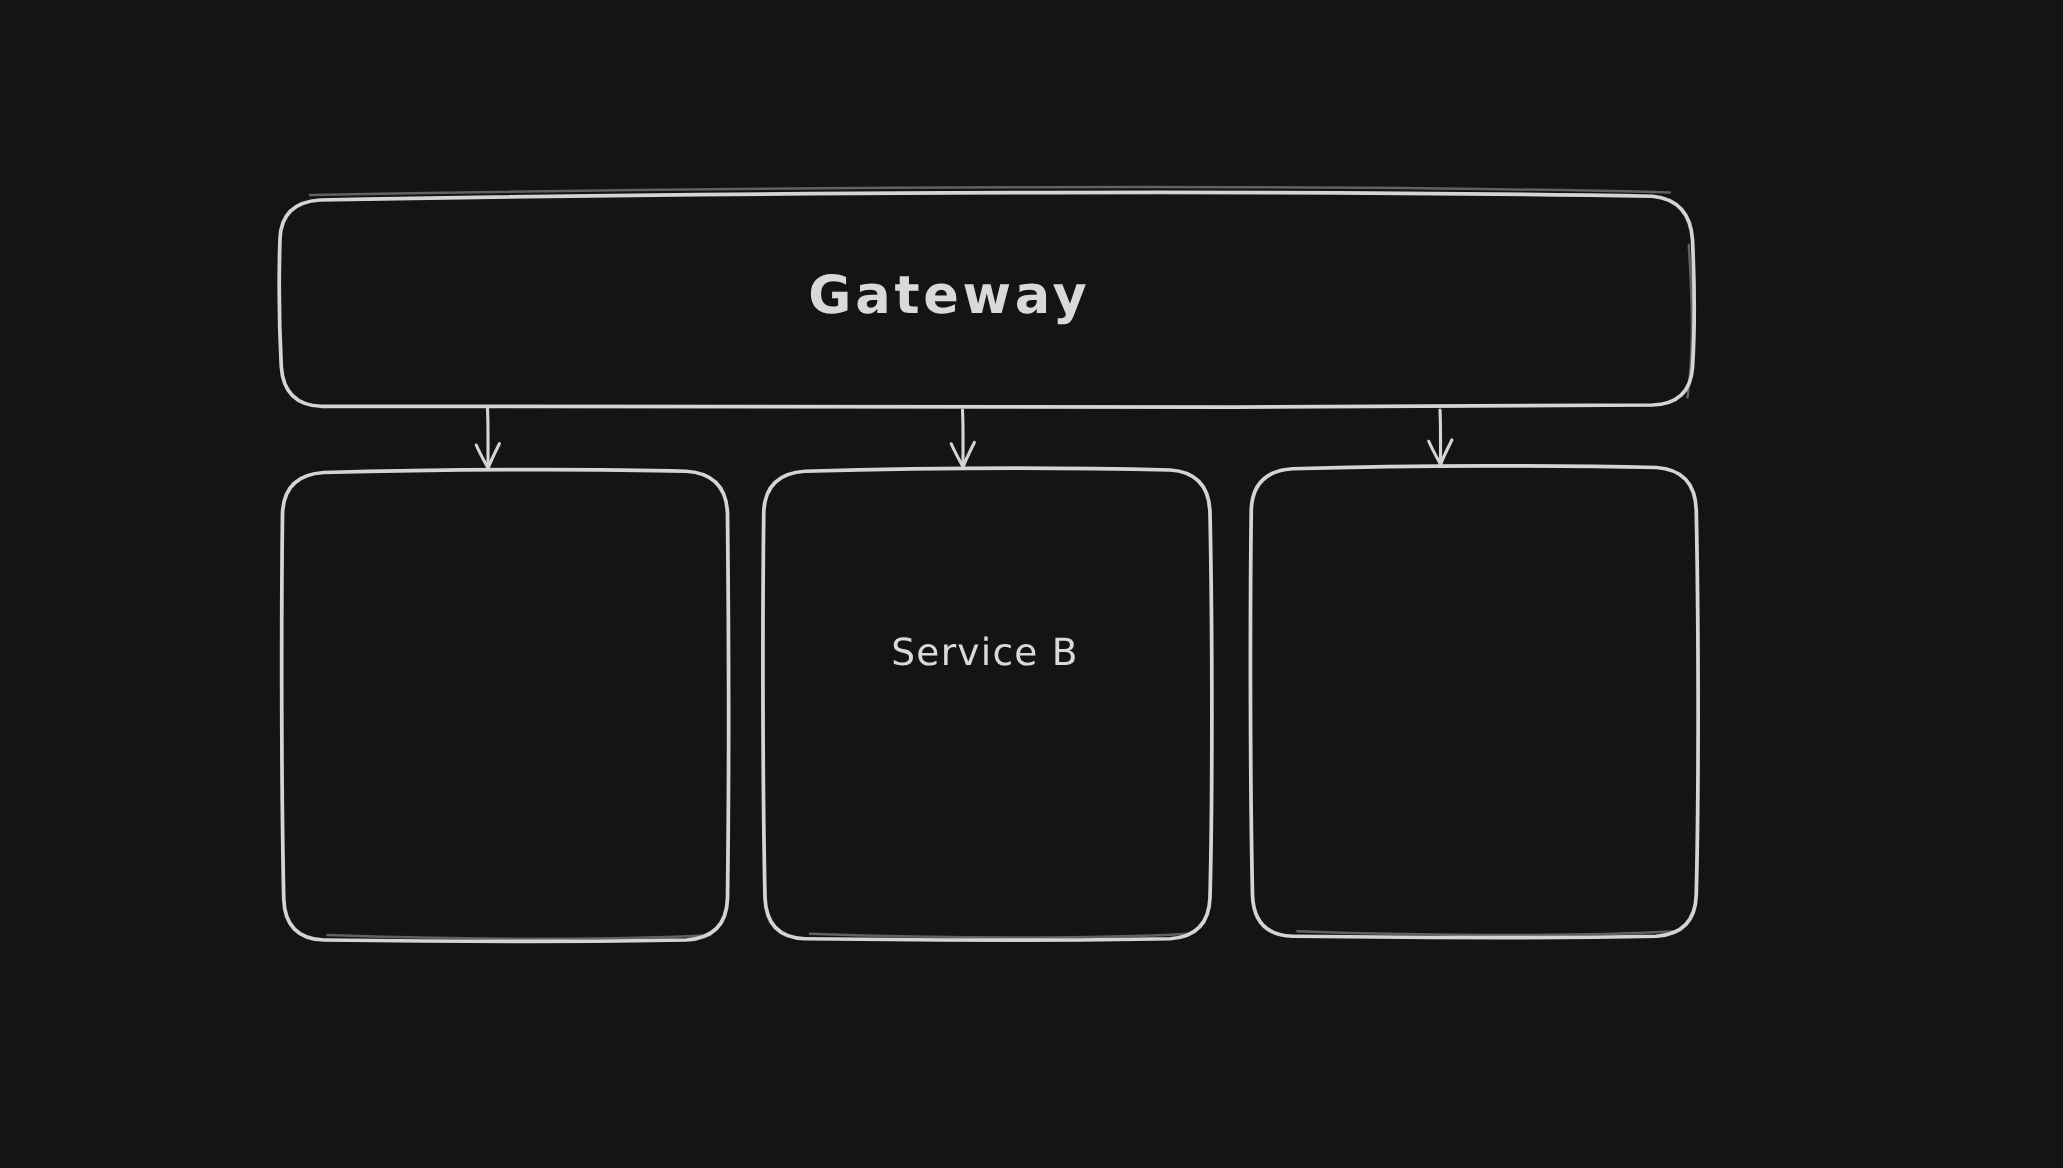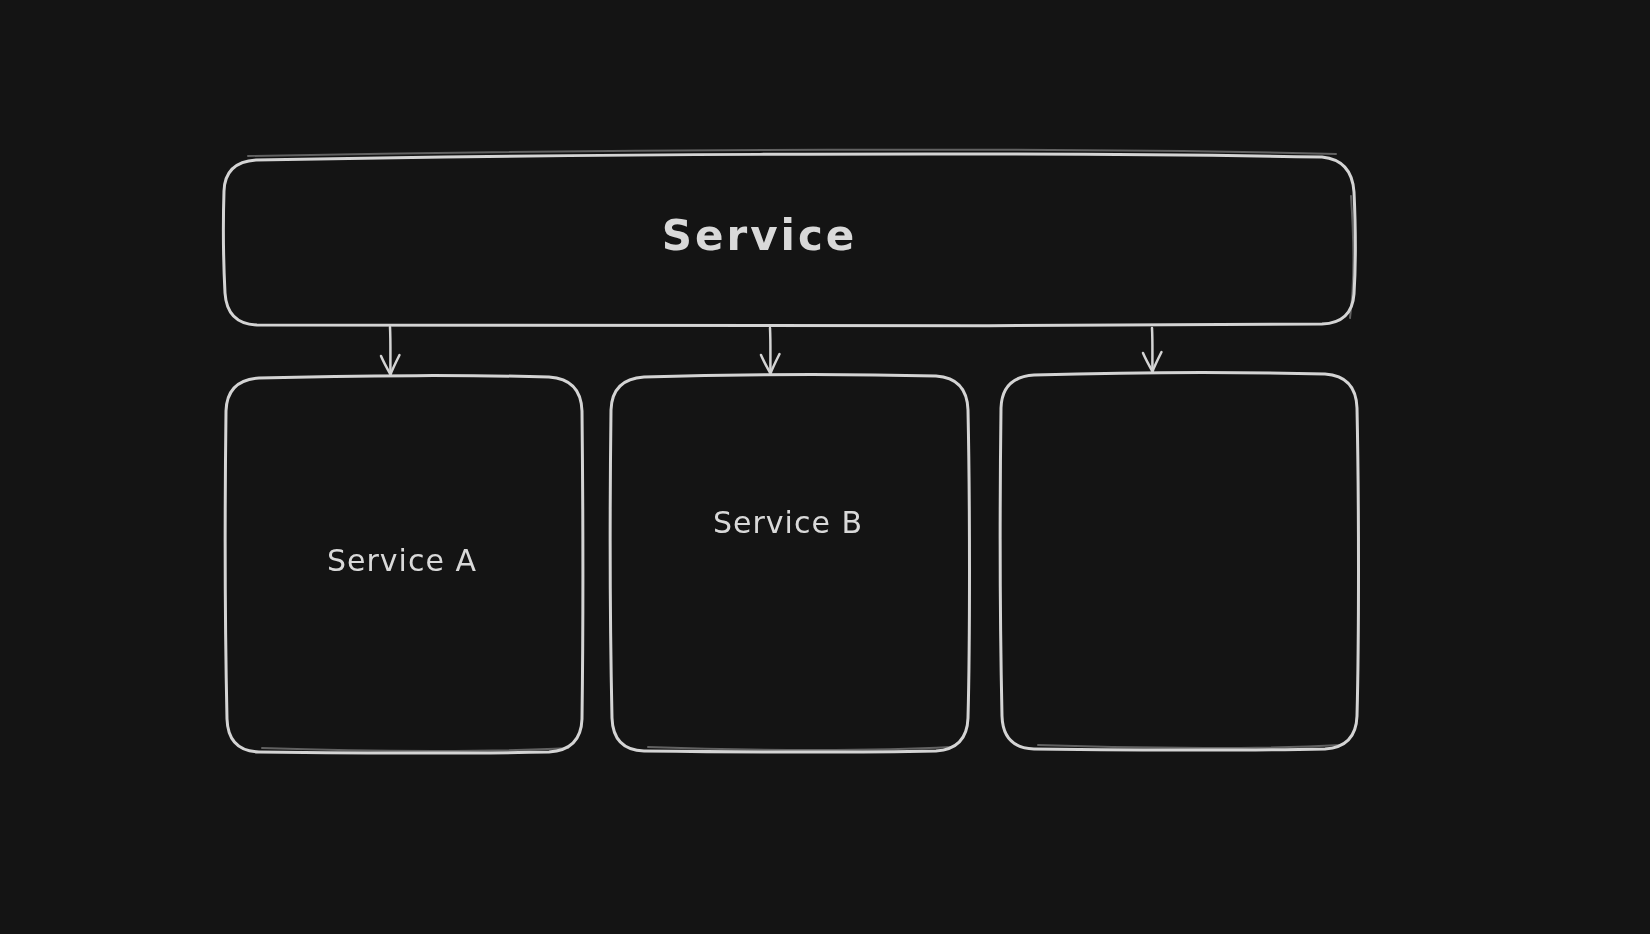--- a/index.html
+++ b/index.html
@@ -142,25 +142,22 @@
     </g>
 
     <g>
       <path class="edge-line" d="M 1152 328 C 1152.8 343, 1152.2 357, 1152.5 371"></path>
       <path class="edge-line" d="M 1143 353 C 1146 360, 1150 367, 1152.5 371.5 M 1161.5 352 C 1158 359, 1154.5 366, 1152.5 371.5"></path>
     </g>
 
   </svg>
 
   <div class="node-hit gateway-label">
-    <span>Service</span>
+    <span>Gateway</span>
   </div>
 
-  <div class="node-hit service-label service-a-label">
-    <span>Service A</span>
-  </div>
 
   <div class="node-hit service-label service-b-label">
     <span>Service B</span>
   </div>
 
 
 </div>
 
 </body></html>

